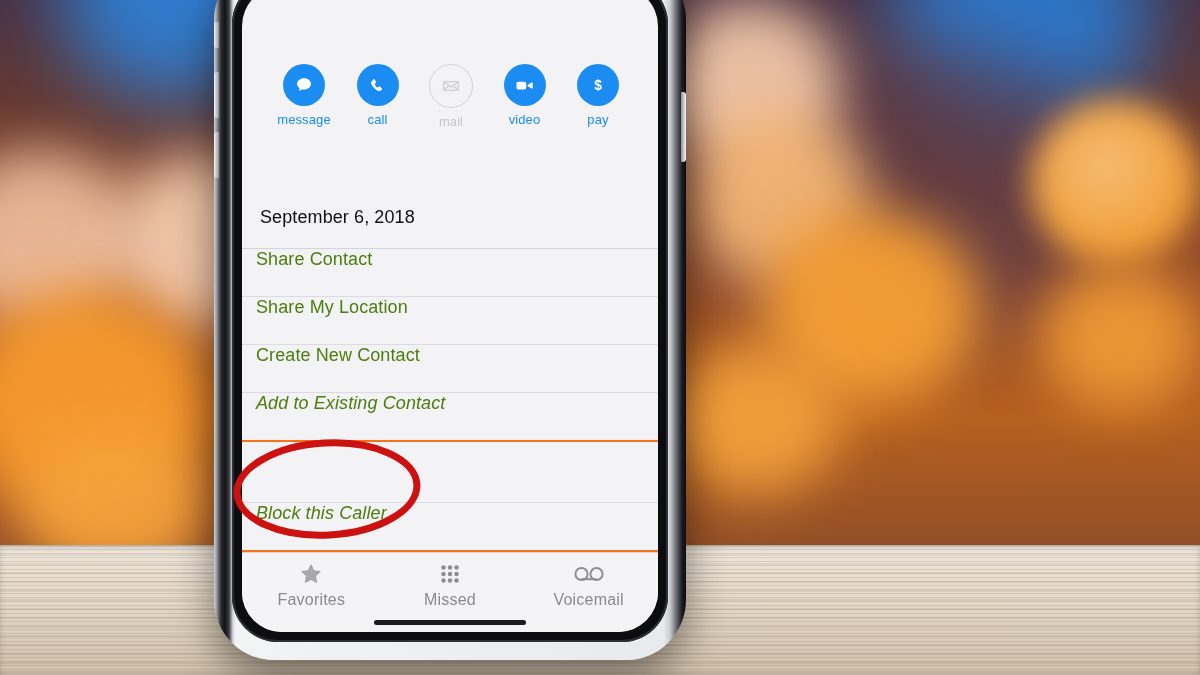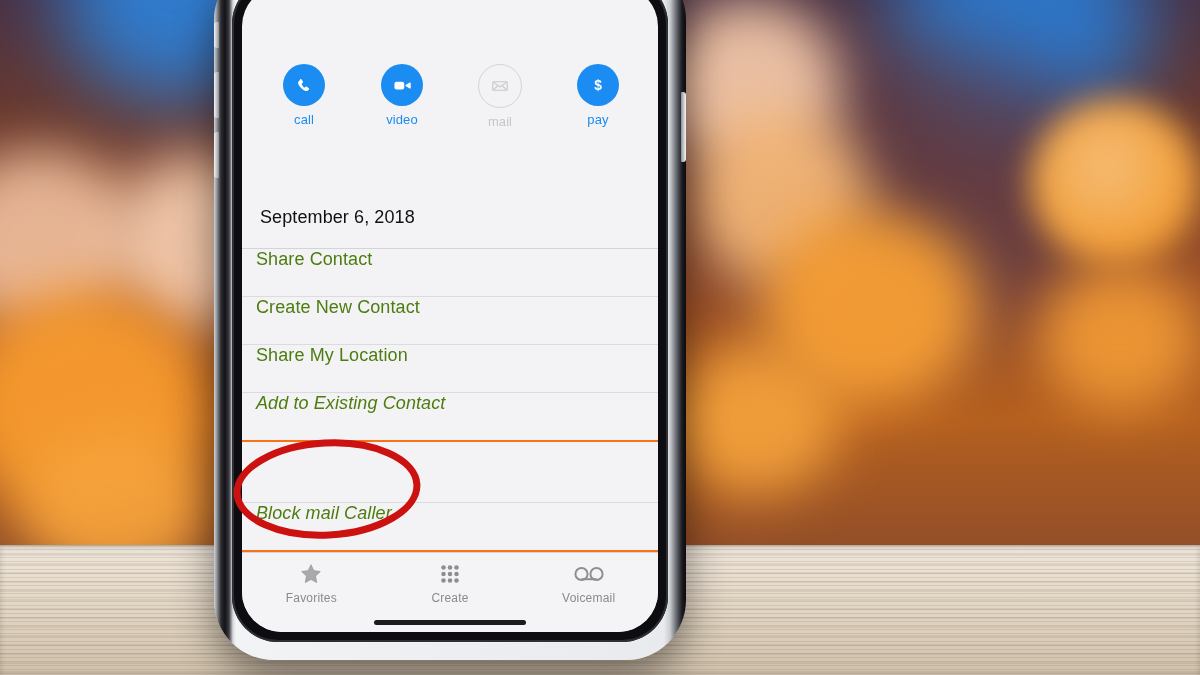--- a/index.html
+++ b/index.html
@@ -181,21 +181,21 @@
   .tab {
     flex: 1;
     text-align: center;
   }
   .tab .ico {
     height: 28px;
     display: flex; align-items: center; justify-content: center;
     margin-bottom: 3px;
   }
   .tab .tlbl {
-    font-size: 12px;
+    font-size: 16px;
     color: #8a8a8e;
     letter-spacing: 0.2px;
   }
   .tab.active .tlbl { color: #1a8cf2; font-weight: bold; }
 
   .home-indicator {
     position: absolute;
     left: 50%;
     transform: translateX(-50%);
     bottom: 7px;
@@ -246,83 +246,91 @@
     <div class="btn-vol btn-down"></div>
     <div class="btn-power"></div>
 
     <div class="phone-inner-ring"></div>
 
     <div class="screen">
       <div class="screen-pad">
 
         <div class="action-row">
 
+          <div class="action">
+            <div class="glyph">
+              <svg width="22" height="22" viewBox="0 0 24 24" aria-hidden="true">
+                <path fill="#ffffff" d="M12 4.6c-4.2 0-7.6 2.7-7.6 6.1 0 1.9 1.1 3.6 2.8 4.7l-.7 3 3.3-1.6c.7.15 1.45.23 2.2.23 4.2 0 7.6-2.7 7.6-6.3S16.2 4.6 12 4.6z"></path>
+              </svg>
+            </div>
+            <div class="lbl">message</div>
+          </div>
 
           <div class="action">
             <div class="glyph">
               <svg width="21" height="21" viewBox="0 0 24 24" aria-hidden="true">
                 <path fill="#ffffff" d="M7.3 4.6c.5-.3 1.1-.1 1.4.4l1.5 2.5c.3.5.2 1.1-.25 1.45l-.9.7c-.3.25-.4.65-.25 1 .5 1.1 1.5 2.6 2.6 3.5.3.25.75.25 1.05 0l.85-.7c.4-.35 1-.35 1.4 0l2.2 1.8c.45.35.5 1 .15 1.45-.75.95-1.9 1.9-3.1 1.7-3.2-.55-8.6-5.8-9.2-9.1-.2-1.2.8-2.3 1.65-2.9z"></path>
               </svg>
             </div>
             <div class="lbl">call</div>
+          </div>
+
+          <div class="action disabled">
+            <div class="glyph">
+              <svg width="22" height="22" viewBox="0 0 24 24" aria-hidden="true">
+                <rect x="4" y="7.2" width="16" height="9.6" rx="1.2" fill="none" stroke="#cfd0d3" stroke-width="1.5"></rect>
+                <path d="M4.4 7.6L12 13l7.6-5.4M4.4 16.4L9.8 11.6M19.6 16.4L14.2 11.6" fill="none" stroke="#cfd0d3" stroke-width="1.5"></path>
+              </svg>
+            </div>
+            <div class="lbl">mail</div>
           </div>
 
           <div class="action">
             <div class="glyph">
               <svg width="23" height="23" viewBox="0 0 24 24" aria-hidden="true">
                 <rect x="3.6" y="8" width="10.2" height="8.2" rx="2.1" fill="#ffffff"></rect>
                 <path fill="#ffffff" d="M15.2 11.5l4.3-2.6c.5-.3 1.1.05 1.1.6v5c0 .55-.6.9-1.1.6l-4.3-2.6z"></path>
               </svg>
             </div>
             <div class="lbl">video</div>
           </div>
 
-          <div class="action disabled">
-            <div class="glyph">
-              <svg width="22" height="22" viewBox="0 0 24 24" aria-hidden="true">
-                <rect x="4" y="7.2" width="16" height="9.6" rx="1.2" fill="none" stroke="#cfd0d3" stroke-width="1.5"></rect>
-                <path d="M4.4 7.6L12 13l7.6-5.4M4.4 16.4L9.8 11.6M19.6 16.4L14.2 11.6" fill="none" stroke="#cfd0d3" stroke-width="1.5"></path>
-              </svg>
-            </div>
-            <div class="lbl">mail</div>
-          </div>
-
           <div class="action">
             <div class="glyph">
               <svg width="22" height="22" viewBox="0 0 24 24" aria-hidden="true">
                 <text x="12" y="17.4" text-anchor="middle" font-family="Liberation Sans, sans-serif" font-size="15" font-weight="bold" fill="#ffffff">$</text>
               </svg>
             </div>
             <div class="lbl">pay</div>
           </div>
 
         </div>
 
         <div class="call-meta">
           <div class="date">September 6, 2018</div>
         </div>
 
         <div class="list">
           <div class="row first">
             <span>Share Contact</span>
           </div>
           <div class="row">
+            <span>Share My Location</span>
+          </div>
+          <div class="row">
             <span>Create New Contact</span>
-          </div>
-          <div class="row">
-            <span>Share My Location</span>
           </div>
           <div class="row tail-line">
             <span>Add to Existing Contact</span>
           </div>
 
           <div class="gap"></div>
 
           <div class="row tail-line">
-            <span>Block mail Caller</span>
+            <span>Block this Caller</span>
           </div>
         </div>
 
         <div class="tabbar">
 
           <div class="tab">
             <div class="ico">
               <svg width="26" height="26" viewBox="0 0 24 24" aria-hidden="true">
                 <path fill="#a9a9ad" stroke="#8e8e92" stroke-width="0.6" d="M12 3.4l2.6 5.5 6 .8-4.4 4.2 1.1 6-5.3-2.9-5.3 2.9 1.1-6L3.4 9.7l6-.8z"></path>
               </svg>
@@ -341,21 +349,21 @@
                     <circle cx="18" cy="6" r="2.1"></circle>
                   <circle cx="6" cy="12" r="2.1"></circle>
                     <circle cx="12" cy="12" r="2.1"></circle>
                     <circle cx="18" cy="12" r="2.1"></circle>
                   <circle cx="6" cy="18" r="2.1"></circle>
                     <circle cx="12" cy="18" r="2.1"></circle>
                     <circle cx="18" cy="18" r="2.1"></circle>
                 </g>
               </svg>
             </div>
-            <div class="tlbl">Create</div>
+            <div class="tlbl">Missed</div>
           </div>
 
           <div class="tab">
             <div class="ico">
               <svg width="34" height="24" viewBox="0 0 34 24" aria-hidden="true">
                 <circle cx="9.5" cy="12" r="6.1" fill="none" stroke="#8e8e92" stroke-width="2"></circle>
                 <circle cx="24.5" cy="12" r="6.1" fill="none" stroke="#8e8e92" stroke-width="2"></circle>
                 <rect x="9.5" y="16.2" width="15" height="2" fill="#8e8e92"></rect>
               </svg>
             </div>

